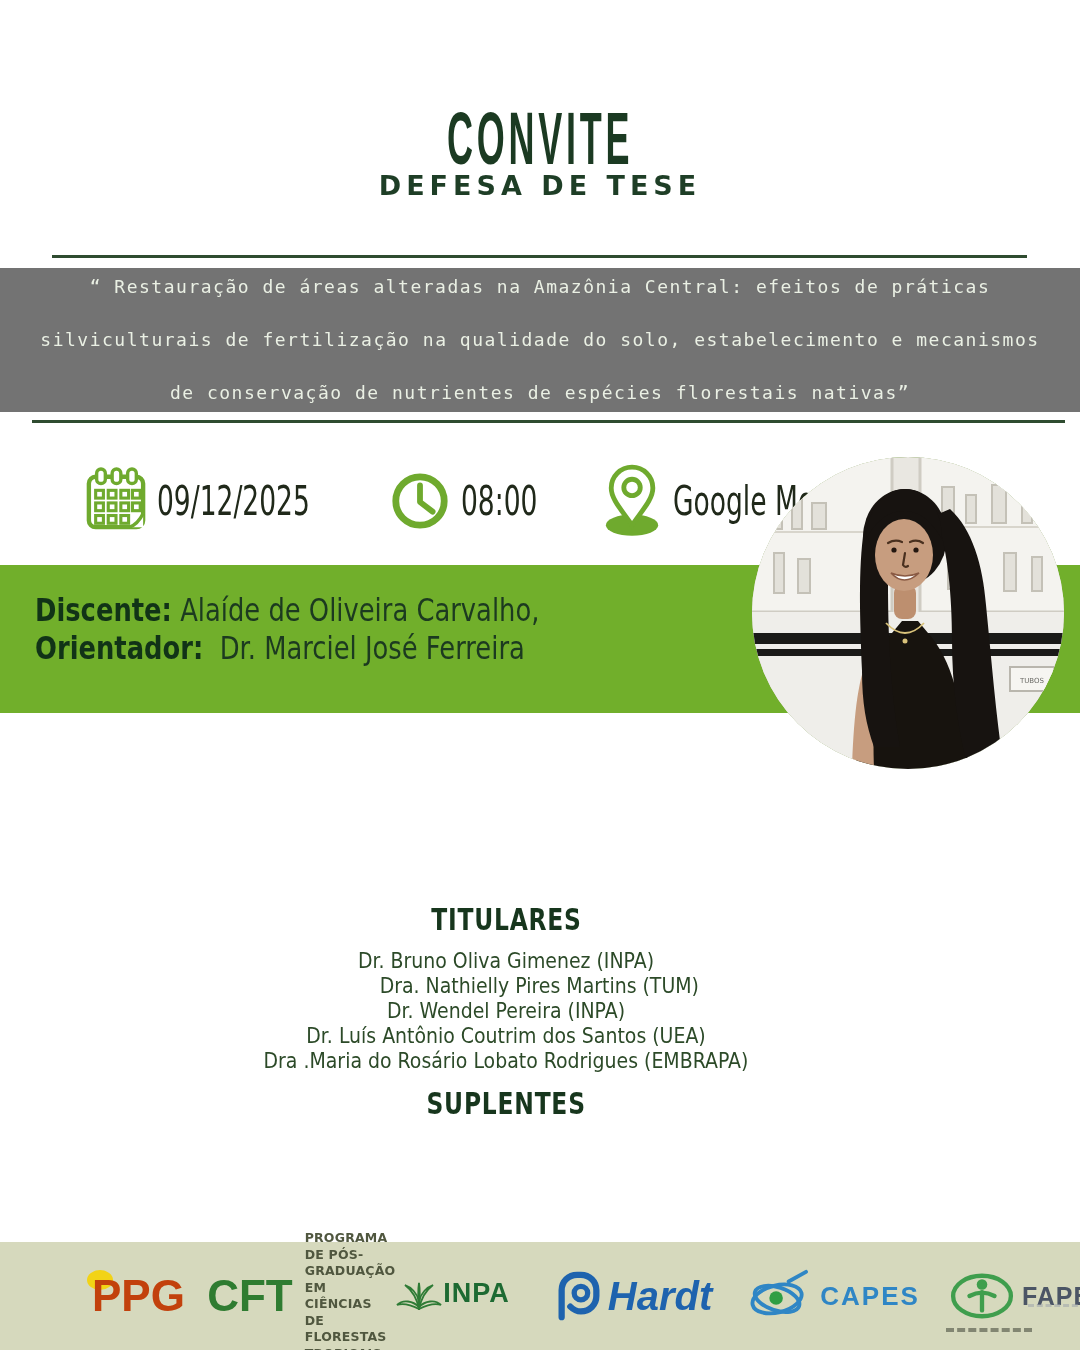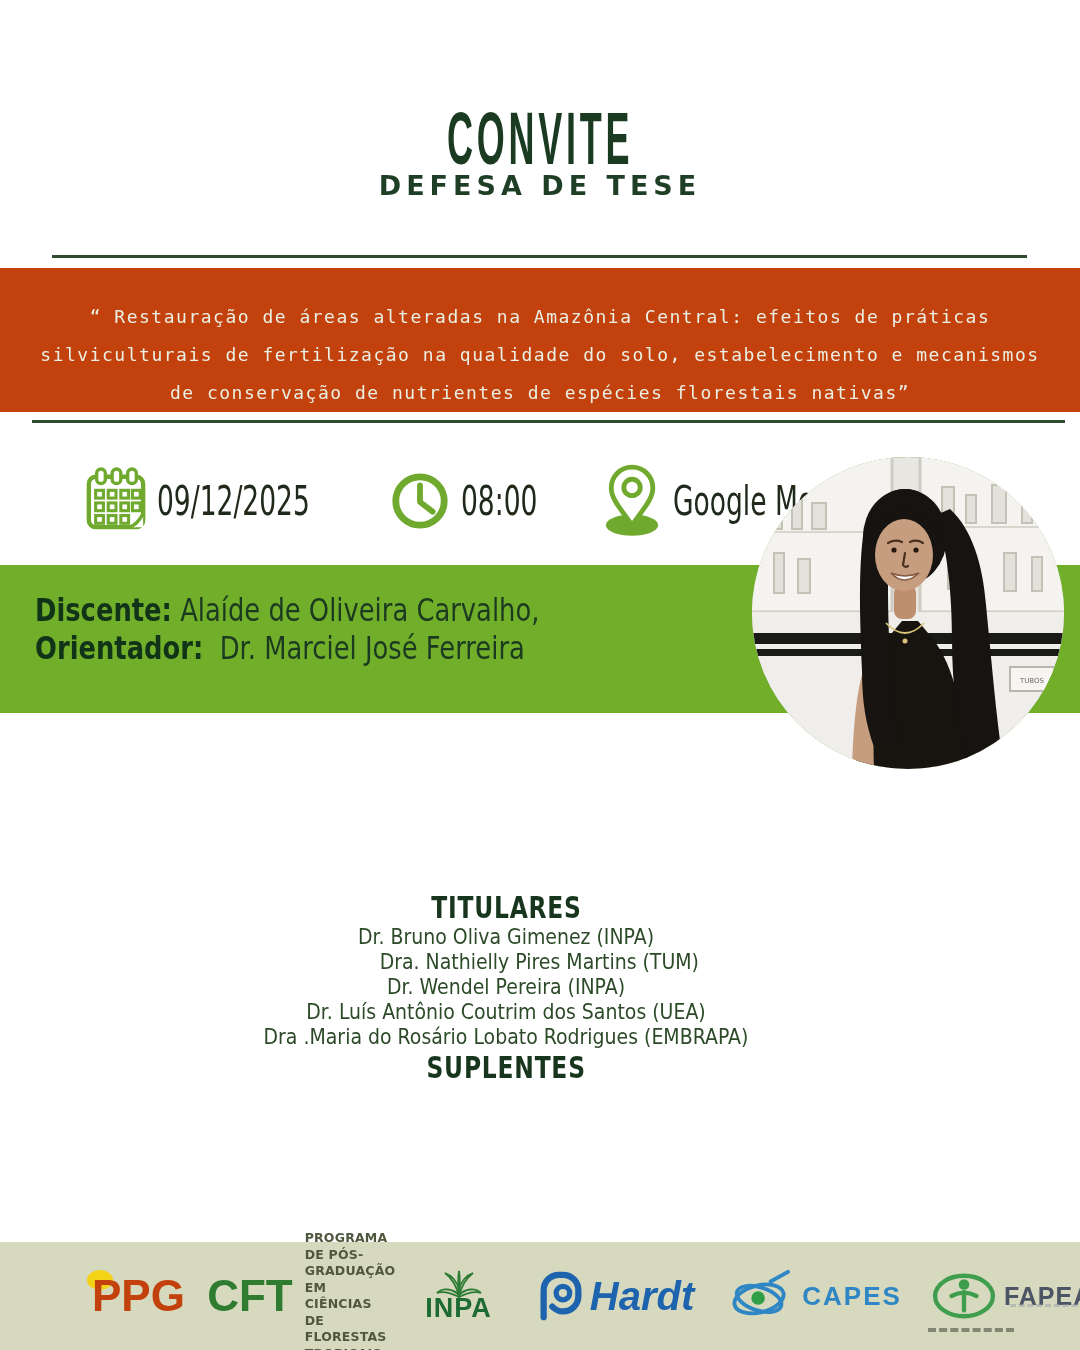--- a/index.html
+++ b/index.html
@@ -11,22 +11,22 @@
   .convite-title .stretch{display:inline-block;transform:scale(0.75,1.55);transform-origin:center top;
         font-family:"Liberation Sans",sans-serif;font-weight:800;font-size:48px;letter-spacing:5px;
         color:#1b3a22;}
   .subtitle{position:absolute;top:170px;left:0;width:100%;text-align:center;
         font-size:27px;font-weight:600;letter-spacing:5px;color:#1e3e26;}
 
   .rule-top{position:absolute;top:255px;left:52px;width:975px;height:3px;background:#2f4c30;}
   .rule-bottom{position:absolute;top:420px;left:32px;width:1033px;height:3px;background:#2f4c30;}
 
   
-  .banner{position:absolute;top:268px;left:0;width:1080px;height:144px;background:#c2410c;
-        display:flex;flex-direction:column;justify-content:flex-end;}
+  .banner{position:absolute;top:268px;left:0;width:1080px;height:144px;background:#737373;
+        display:flex;flex-direction:column;justify-content:space-between;}
   .banner-line{font-family:"DejaVu Sans Mono",monospace;font-size:18px;letter-spacing:1.5px;
         line-height:38px;color:#eaf0e4;text-align:center;white-space:pre;}
 
   
   .info-row{position:absolute;top:455px;left:85px;height:92px;display:flex;align-items:center;}
   .info-text{display:inline-block;font-size:34px;color:#20291a;transform:scale(0.78,1.18);
         transform-origin:left center;white-space:pre;}
   .gap-sm{width:10px;} .gap-md{width:36px;} .gap-lg{width:44px;}
 
   
@@ -35,38 +35,38 @@
   .band-line{white-space:pre;font-size:30px;line-height:36px;}
   .band-line .lbl{font-weight:800;color:#113317;}
   .band-line .val{font-weight:400;color:#1c3a20;}
 
   
   .photo{position:absolute;top:457px;left:752px;width:312px;height:312px;border-radius:50%;
         overflow:hidden;z-index:2;background:#4d7c0f;}
 
   
   .committee{position:absolute;top:890px;left:0;width:1012px;text-align:center;color:#1a3a20;}
-  .committee h2{margin:0;font-size:30px;font-weight:800;letter-spacing:1px;color:#17361d;}
+  .committee h2{margin:12px;font-size:30px;font-weight:800;letter-spacing:1px;color:#17361d;}
   .committee h2 span{display:inline-block;transform:scale(0.78,1);transform-origin:center;}
   .committee ul{list-style:none;margin:0;padding:0;}
   .committee li{font-size:21px;line-height:25px;color:#2c4a28;transform:scale(0.9,1);transform-origin:center;white-space:pre;}
   .titulares{margin-top:26px;}
   .titulares li:nth-child(2){transform:scale(0.9,1) translateX(37px);}
   .suplentes-h{margin-top:22px;}
   .suplentes{margin-top:20px;}
 
   
   .footer{position:absolute;top:1242px;left:0;width:1080px;height:108px;background:#d6d9bd;
         display:flex;align-items:center;padding-left:92px;box-sizing:border-box;}
   .ppg-logo{position:relative;font-family:"Liberation Sans",sans-serif;font-weight:800;font-size:44px;
         line-height:44px;white-space:nowrap;}
   .ppg-blob{position:absolute;left:-5px;top:-4px;width:26px;height:20px;background:#f2d316;border-radius:50%;}
   .ppg-1{position:relative;color:#c2410c;} .ppg-2{position:relative;color:#2f7c31;margin-left:10px;}
   .ppg-desc{margin-left:12px;font-size:12.5px;font-weight:700;color:#50573f;line-height:16.5px;letter-spacing:.2px;}
-  .inpa-logo{margin-left:30px;display:flex;flex-direction:column;align-items:center;}
+  .inpa-logo{display:flex;flex-direction:row;align-items:center;}
   .inpa-text{margin-top:-6px;font-size:27px;font-weight:800;color:#1d6a32;letter-spacing:1px;
         font-family:"Liberation Sans",sans-serif;}
   .cnpq-logo{margin-left:42px;display:flex;align-items:center;}
   .cnpq-text{font-size:40px;font-weight:800;font-style:italic;color:#1e63ae;margin-left:2px;
         font-family:"Liberation Sans",sans-serif;}
   .capes-logo{margin-left:34px;display:flex;align-items:center;}
   .capes-text{font-size:26px;font-weight:800;color:#2f86c5;letter-spacing:2px;margin-left:8px;
         font-family:"Liberation Sans",sans-serif;}
   .fapeam-logo{margin-left:30px;display:flex;align-items:center;position:relative;}
   .fapeam-text{font-size:25px;font-weight:800;color:#4b5565;letter-spacing:1px;margin-left:8px;

